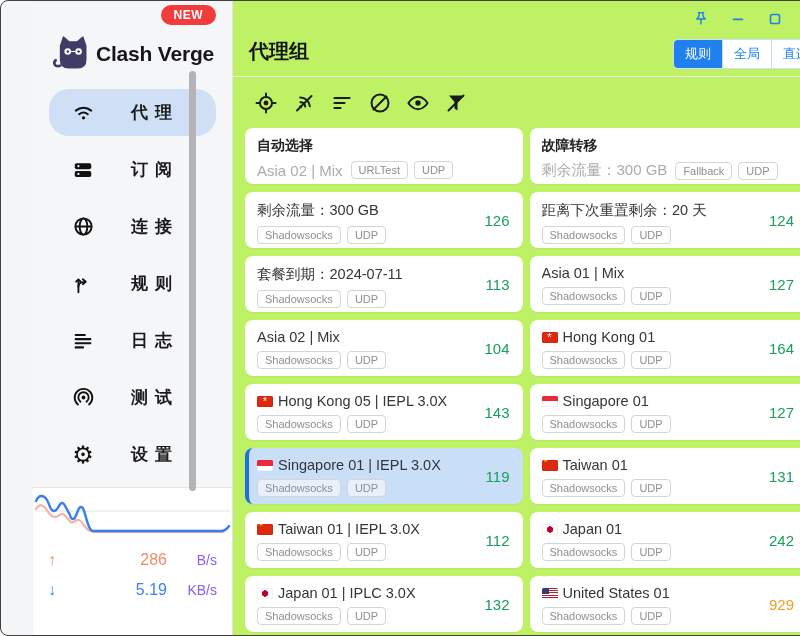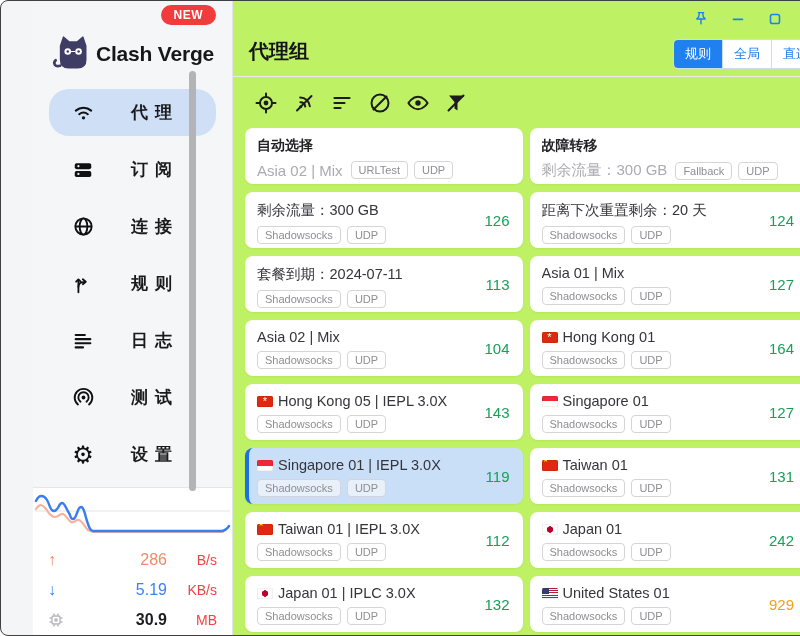--- a/index.html
+++ b/index.html
@@ -23,21 +23,21 @@
   .traffic-panel{position:absolute;left:0;right:0;bottom:0;height:147px;background:#fff;border-top:1px solid #e6e6e9;}
   .graph{display:block;margin:2px 0 0 0;}
   .stat-row{display:flex;align-items:center;height:30px;padding:0 15px;}
   .stat-icon{width:22px;display:flex;align-items:center;font-size:16px;font-weight:700;}
   .stat-icon.up{color:#f08a68;}
   .stat-icon.down{color:#3c82f2;}
   .stat-value{flex:1;text-align:right;font-size:16px;}
   .stat-value.up{color:#f08a68;}
   .stat-value.down{color:#3c82f2;}
   .stat-value.mem{color:#1d1d20;font-weight:700;}
-  .stat-unit{width:50px;text-align:right;color:#ef4444;font-size:14px;}
+  .stat-unit{width:50px;text-align:right;color:#8b5cf6;font-size:14px;}
   .scroll-thumb{position:absolute;left:188px;top:70px;width:7px;height:420px;background:#b3b3b8;border-radius:4px;z-index:6;}
 
   
   .main{flex:1;position:relative;height:100%;background:#bef264;}
   .m-header{height:75px;border-bottom:1px solid #e9e9ec;position:relative;}
   .page-title{position:absolute;left:16px;bottom:11px;font-size:20px;font-weight:700;color:#141416;}
   .win-controls{position:absolute;top:5px;right:7px;display:flex;gap:12px;}
   .wc-btn{width:25px;height:25px;display:flex;align-items:center;justify-content:center;cursor:pointer;}
   .tabs{position:absolute;right:10px;top:38px;display:flex;border:1px solid #ccdcf3;border-radius:5px;overflow:hidden;background:#fff;}
   .tab{padding:5px 11px;font-size:13px;color:#2080f0;border-left:1px solid #ccdcf3;cursor:pointer;white-space:nowrap;}
@@ -178,31 +178,20 @@
       <div class="stat-row">
         <span class="stat-icon up">↑</span>
         <span class="stat-value up">286</span>
         <span class="stat-unit">B/s</span>
       </div>
       <div class="stat-row">
         <span class="stat-icon down">↓</span>
         <span class="stat-value down">5.19</span>
         <span class="stat-unit">KB/s</span>
       </div>
-      <div class="stat-row">
-        <span class="stat-icon">
-          <svg width="16" height="16" viewBox="0 0 16 16" fill="none" stroke="#b4b4ba" stroke-width="1.4">
-            <rect x="4" y="4" width="8" height="8" rx="1.5"></rect>
-            <rect x="6.4" y="6.4" width="3.2" height="3.2" rx="0.5" fill="#b4b4ba" stroke="none"></rect>
-            <path d="M6 1.5v2M10 1.5v2M6 12.5v2M10 12.5v2M1.5 6h2M1.5 10h2M12.5 6h2M12.5 10h2"></path>
-          </svg>
-        </span>
-        <span class="stat-value mem">30.9</span>
-        <span class="stat-unit">MB</span>
-      </div>
     </div>
   </aside>
 
   <div class="scroll-thumb"></div>
 
   <main class="main">
     <header class="m-header">
       <div class="page-title">代理组</div>
 
       <div class="win-controls">

